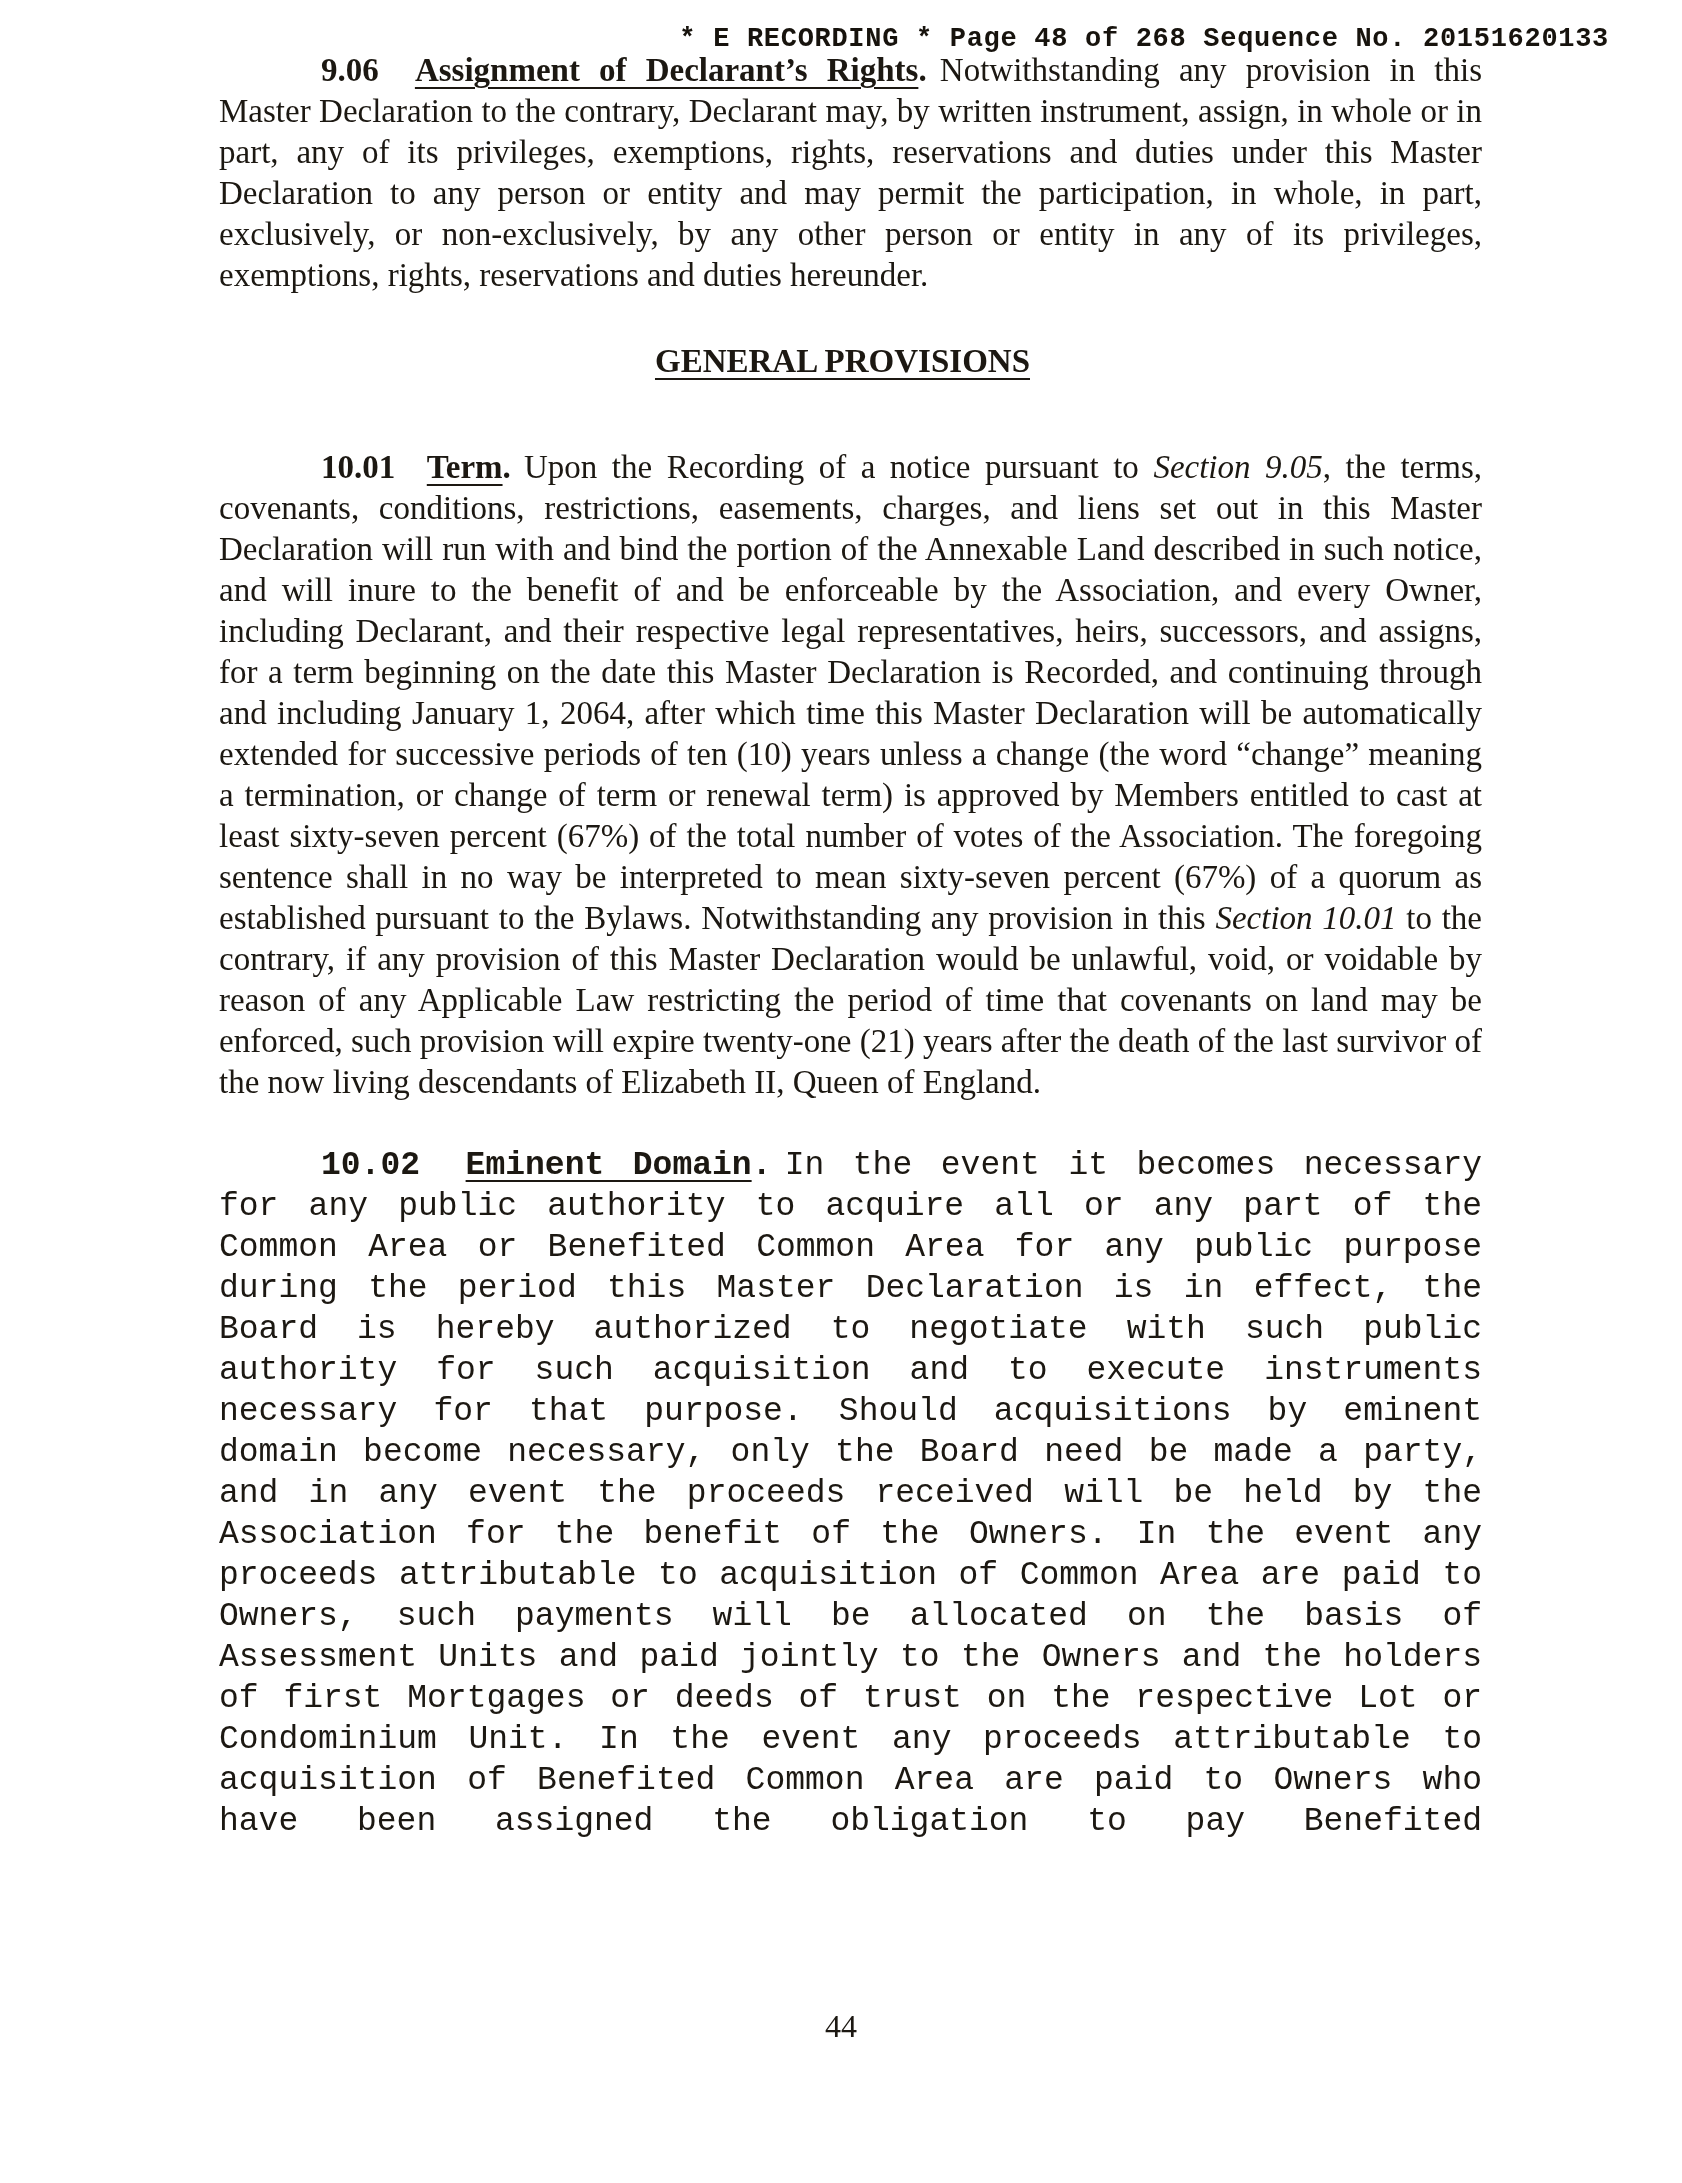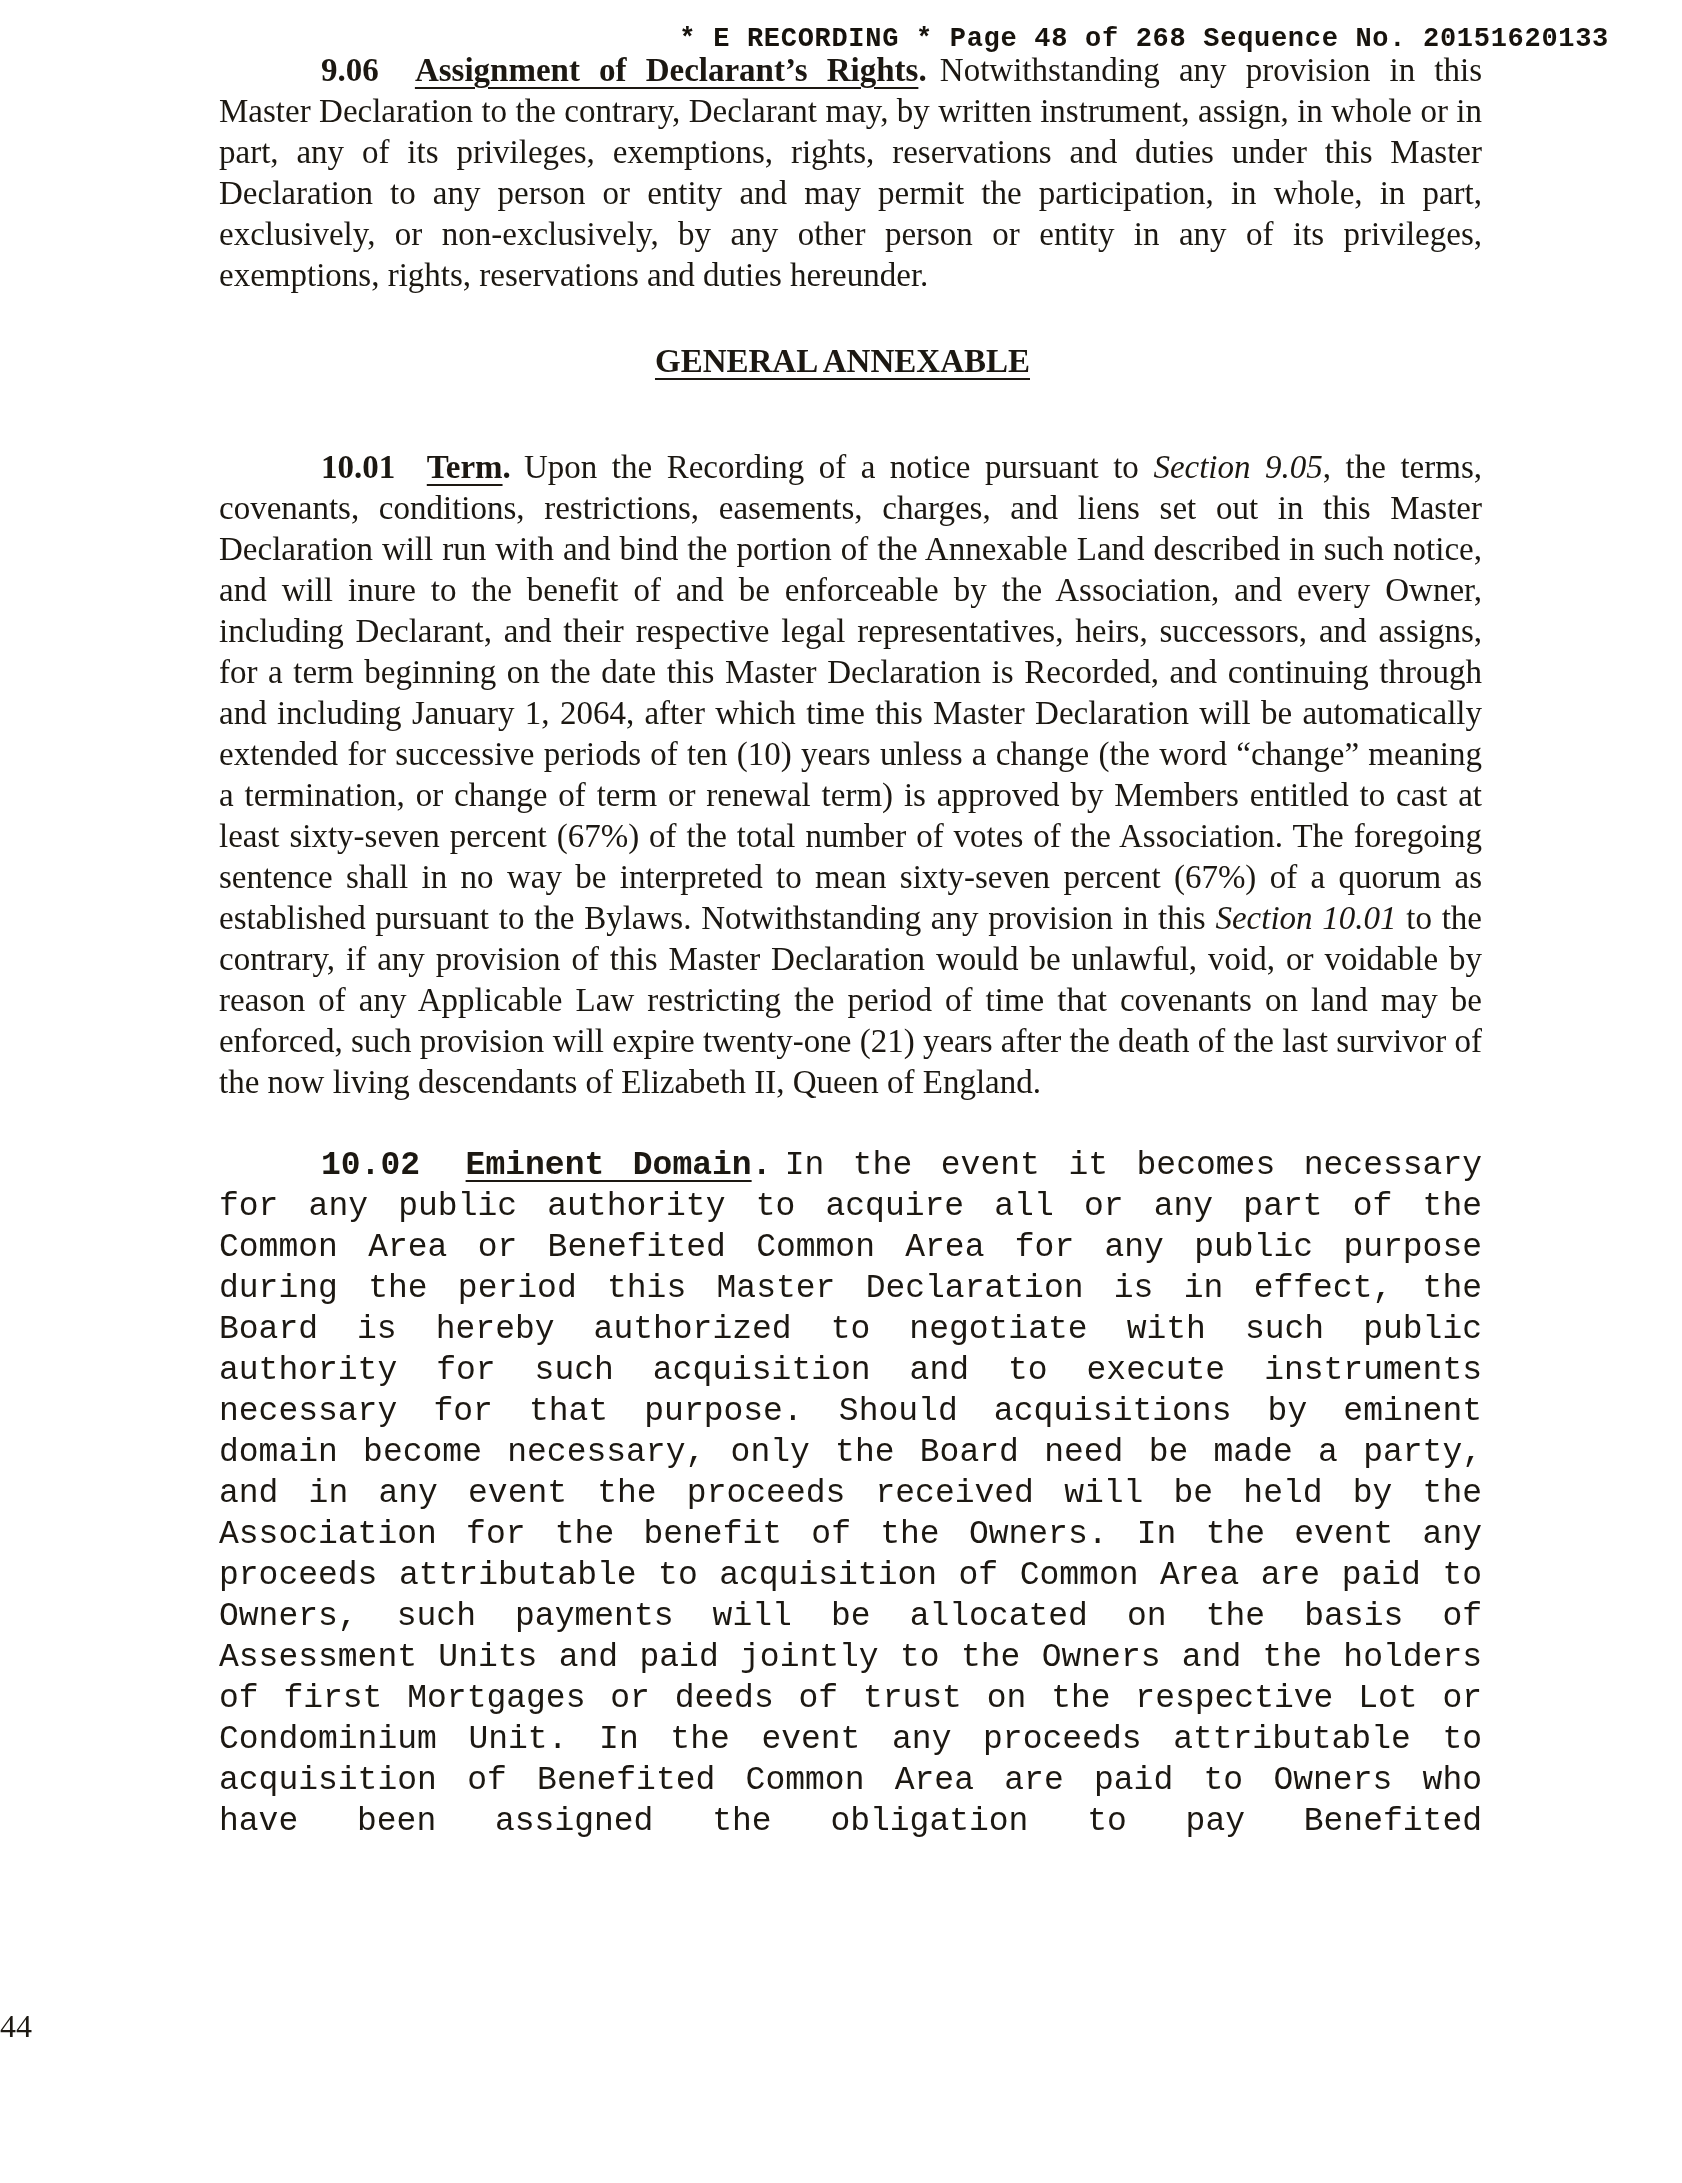--- a/index.html
+++ b/index.html
@@ -94,39 +94,39 @@
     margin: 0 0 63px 0;
     text-decoration: underline;
     text-decoration-thickness: 2px;
     text-underline-offset: 6px;
   }
   .page-number {
     position: absolute;
     left: 0;
     top: 2008px;
     width: 100%;
-    text-align: left;
+    text-align: center;
     font-size: 32px;
     color: #1c1812;
   }
 </style>
 </head>
 <body>
 
 <div class="recording-header">* E RECORDING * Page 48 of 268 Sequence No. 20151620133</div>
 
 <div class="content">
 
 
   <p class="para first-after-box">
     <span class="sec-num">9.06</span> <span class="sec-head">Assignment of Declarant’s Rights</span><span class="sec-dot">.</span><span class="after-head">Notwithstanding any provision in this Master Declaration to the contrary, Declarant may, by written instrument, assign, in whole or in part, any of its privileges, exemptions, rights, reservations and duties under this Master Declaration to any person or entity and may permit the participation, in whole, in part, exclusively, or non-exclusively, by any other person or entity in any of its privileges, exemptions, rights, reservations and duties hereunder.</span>
   </p>
 
 
-  <p class="article-subheading">GENERAL ANNEXABLE</p>
+  <p class="article-subheading">GENERAL PROVISIONS</p>
 
   <p class="para">
     <span class="sec-num">10.01</span> <span class="sec-head">Term</span><span class="sec-dot">.</span><span class="after-head">Upon the Recording of a notice pursuant to </span><span class="ref">Section 9.05</span><span>, the terms, covenants, conditions, restrictions, easements, charges, and liens set out in this Master Declaration will run with and bind the portion of the Annexable Land described in such notice, and will inure to the benefit of and be enforceable by the Association, and every Owner, including Declarant, and their respective legal representatives, heirs, successors, and assigns, for a term beginning on the date this Master Declaration is Recorded, and continuing through and including January 1, 2064, after which time this Master Declaration will be automatically extended for successive periods of ten (10) years unless a change (the word “change” meaning a termination, or change of term or renewal term) is approved by Members entitled to cast at least sixty-seven percent (67%) of the total number of votes of the Association. The foregoing sentence shall in no way be interpreted to mean sixty-seven percent (67%) of a quorum as established pursuant to the Bylaws. Notwithstanding any provision in this </span><span class="ref">Section 10.01</span><span> to the contrary, if any provision of this Master Declaration would be unlawful, void, or voidable by reason of any Applicable Law restricting the period of time that covenants on land may be enforced, such provision will expire twenty-one (21) years after the death of the last survivor of the now living descendants of Elizabeth II, Queen of England.</span>
   </p>
 
   <p class="para continued">
     <span class="sec-num">10.02</span> <span class="sec-head">Eminent Domain</span><span class="sec-dot">.</span><span class="after-head">In the event it becomes necessary for any public authority to acquire all or any part of the Common Area or Benefited Common Area for any public purpose during the period this Master Declaration is in effect, the Board is hereby authorized to negotiate with such public authority for such acquisition and to execute instruments necessary for that purpose. Should acquisitions by eminent domain become necessary, only the Board need be made a party, and in any event the proceeds received will be held by the Association for the benefit of the Owners. In the event any proceeds attributable to acquisition of Common Area are paid to Owners, such payments will be allocated on the basis of Assessment Units and paid jointly to the Owners and the holders of first Mortgages or deeds of trust on the respective Lot or Condominium Unit. In the event any proceeds attributable to acquisition of Benefited Common Area are paid to Owners who have been assigned the obligation to pay Benefited</span>
   </p>
 
 </div>

